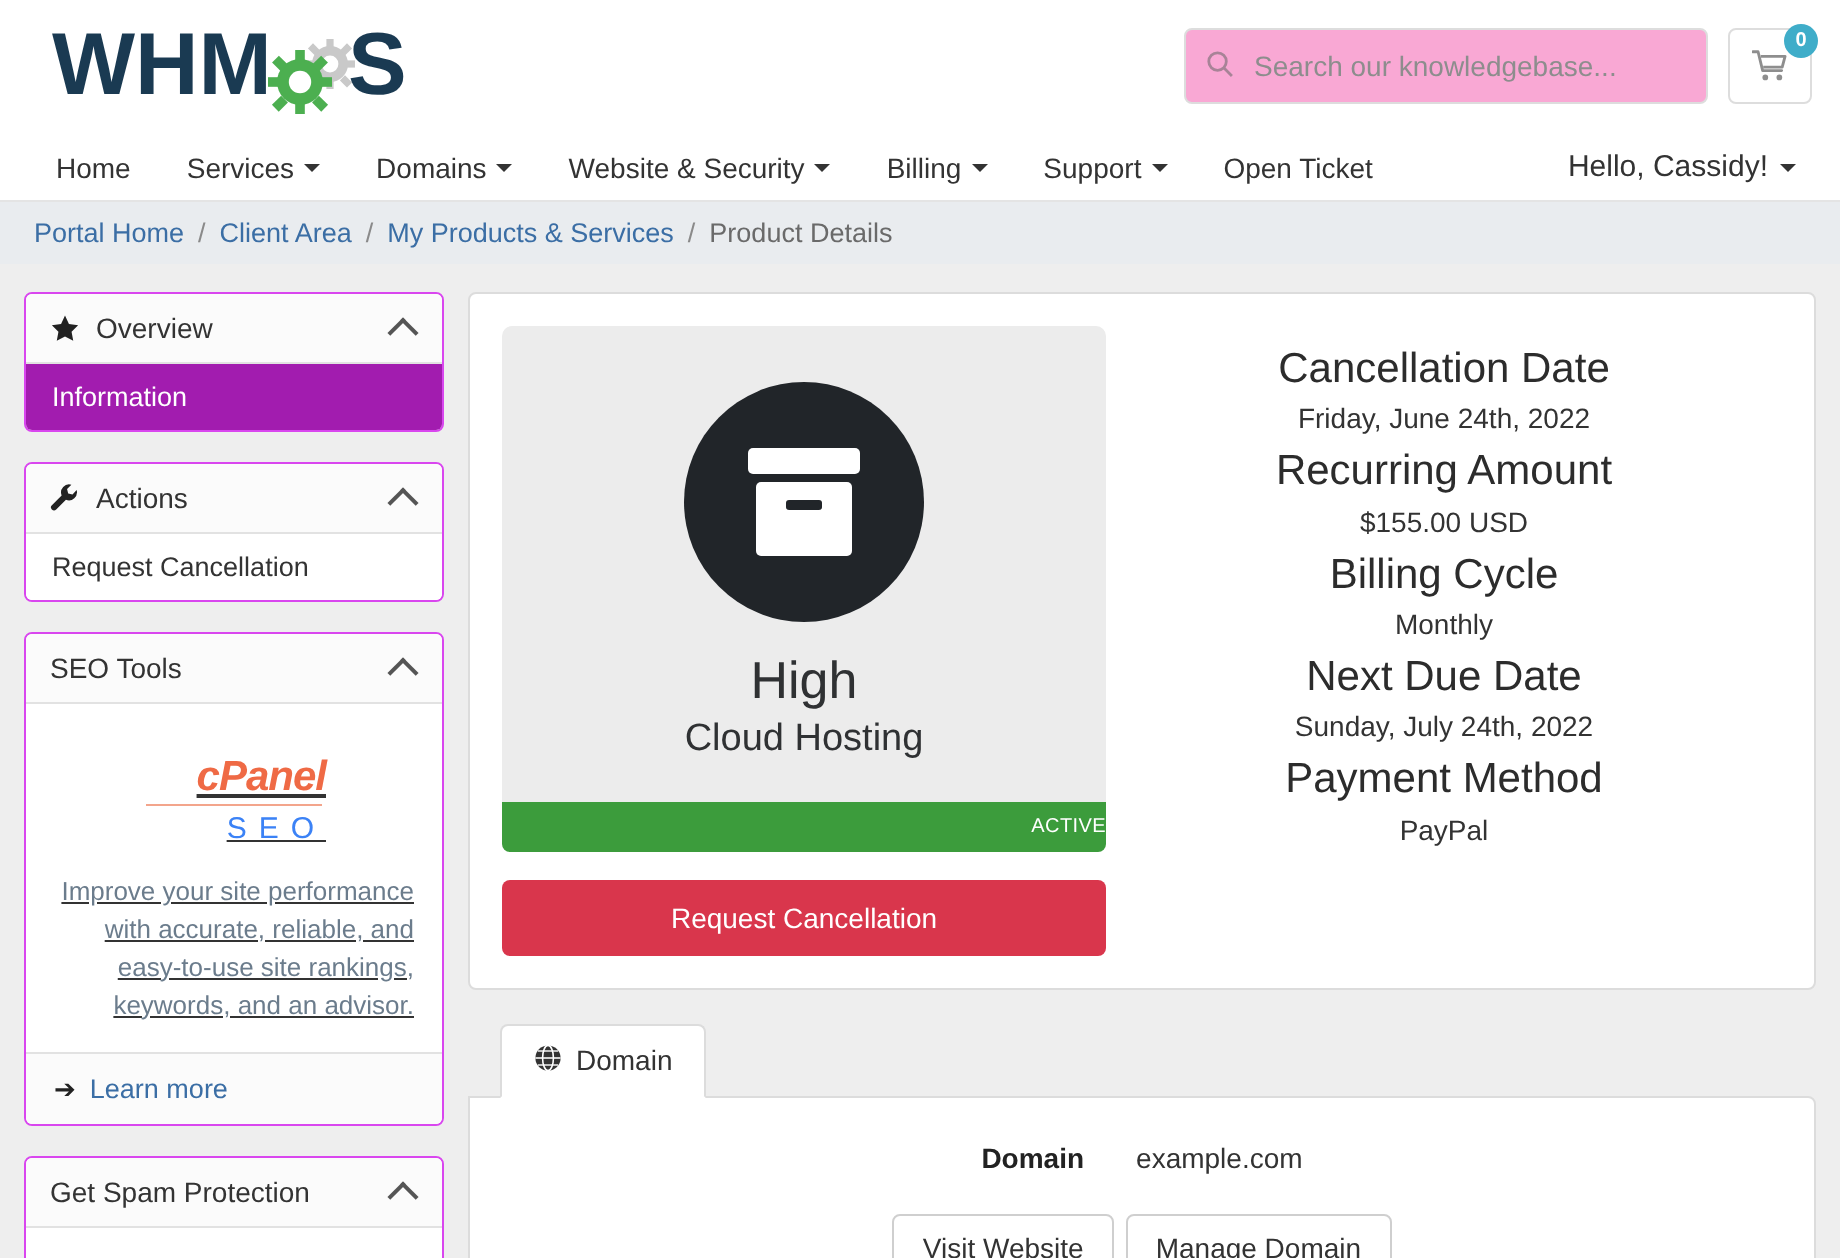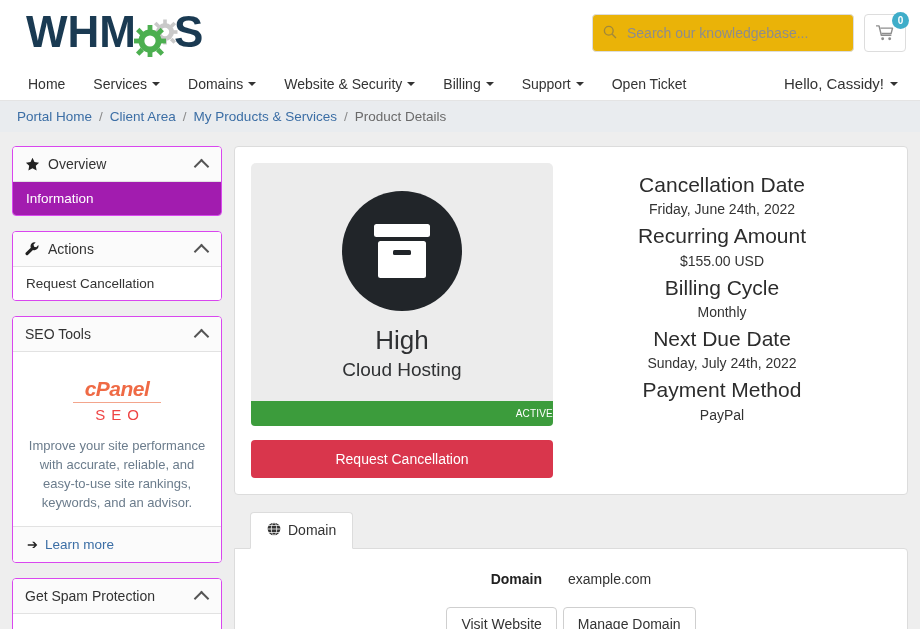--- a/index.html
+++ b/index.html
@@ -37,21 +37,21 @@
     align-items: center;
     gap: 10px;
   }
   .search-box {
     width: 262px; height: 38px;
     border: 1px solid #dddddd;
     border-radius: 4px;
     display: flex;
     align-items: center;
     padding: 0 10px;
-    background: #eab308;
+    background: #f9a8d4;
   }
   .search-icon { flex: 0 0 auto; margin-right: 8px; opacity: .55; }
   .search-input {
     border: none; outline: none;
     font-family: "Liberation Sans", sans-serif;
     font-size: 14px;
     color: #555;
     width: 100%;
     background: transparent;
   }
@@ -180,41 +180,42 @@
     color: #333;
     cursor: pointer;
     background: #fff;
   }
   .panel-item.active {
     background: #a21caf;
     color: #ffffff;
   }
   .panel-body {
     padding: 16px 14px 14px 14px;
-    text-align: center;
+    text-align: right;
     background: #fff;
+    text-decoration: underline;
   }
   .cpanel-logo { margin: 10px auto 6px auto; width: 92px; }
   .cpanel-word {
     font-family: "Liberation Sans", sans-serif;
     font-style: italic;
     font-weight: bold;
     font-size: 21px;
     color: #ef6a45;
     letter-spacing: -0.5px;
     line-height: 1;
     position: relative;
   }
   .cpanel-rule {
     border-top: 1px solid #f3a58c;
     margin: 3px 2px 3px 2px;
   }
   .cpanel-seo {
     font-size: 15px;
-    color: #ef4444;
+    color: #3b82f6;
     letter-spacing: 6px;
     padding-left: 6px;
   }
   .panel-desc {
     margin-top: 14px;
     font-size: 13px;
     line-height: 1.45;
     color: #6b7c8c;
   }
   .panel-footer {

